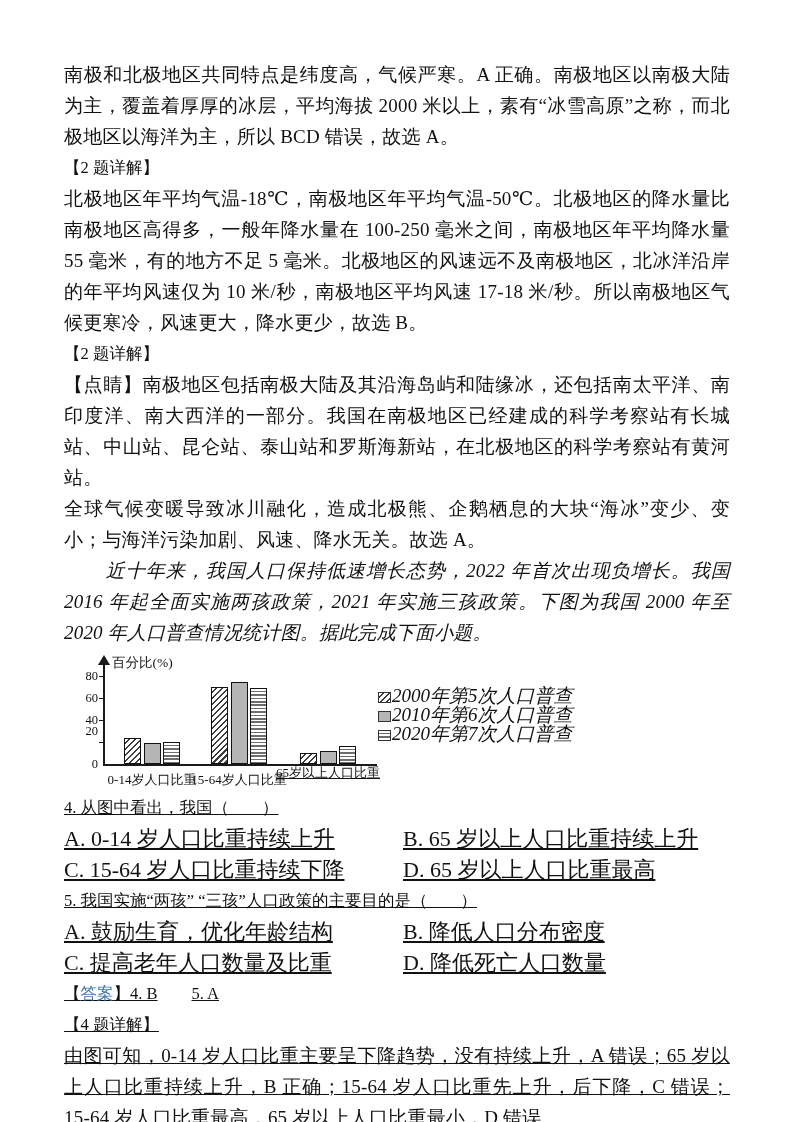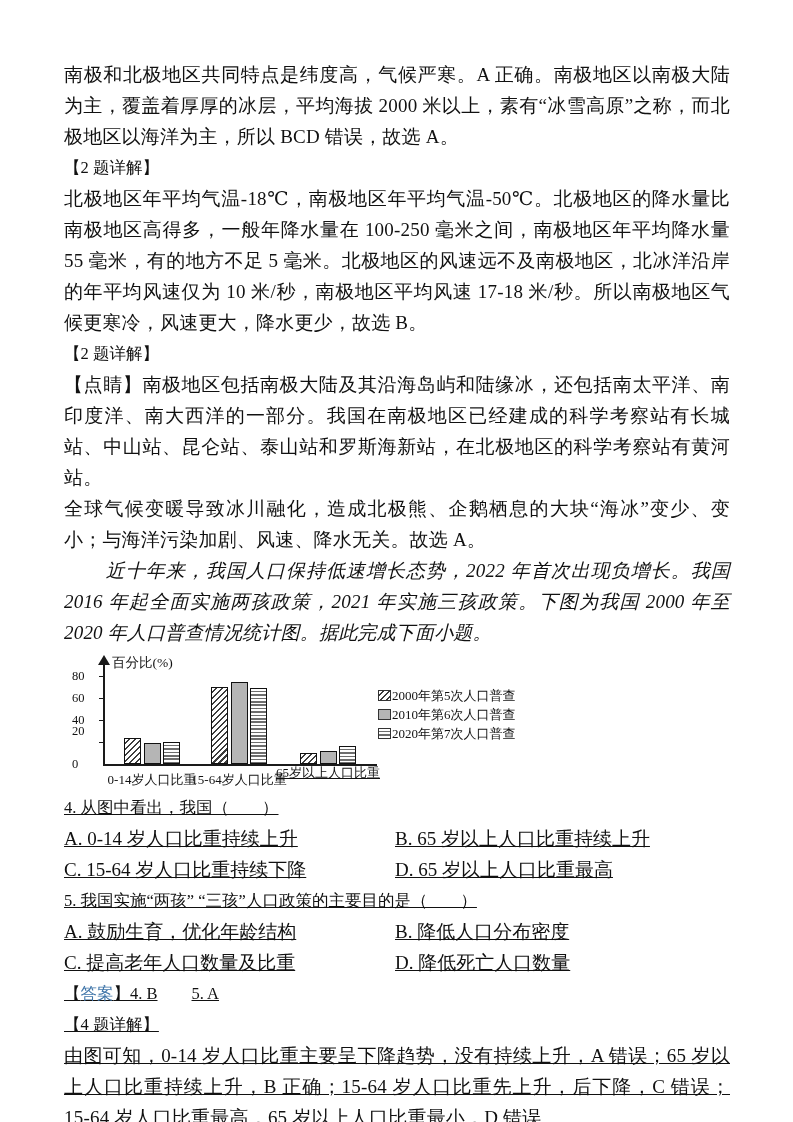--- a/index.html
+++ b/index.html
@@ -18,35 +18,35 @@
   
   .chart-wrap { position:relative; height:134px; margin-top:10px; }
   .y-axis { position:absolute; left:39px; top:6px; width:2px; height:101px; background:#1a1a1a; }
   .y-arrow {
     position:absolute; left:34px; top:-3px; width:0; height:0;
     border-left:6px solid transparent; border-right:6px solid transparent;
     border-bottom:10px solid #1a1a1a;
   }
   .x-axis { position:absolute; left:39px; top:106px; width:274px; height:2px; background:#1a1a1a; }
   .ylabel { position:absolute; left:48px; top:-4px; font-size:13.5px; }
-  .tick-label { position:absolute; width:26px; text-align:left; font-size:12.5px; line-height:14px; }
+  .tick-label { position:absolute; width:26px; text-align:right; font-size:12.5px; line-height:14px; }
   .tick-mark { position:absolute; width:4px; height:1px; background:#1a1a1a; }
   .bar { position:absolute; box-sizing:border-box; border:1px solid #111; background:#fff; }
   .pat-diag  { background:repeating-linear-gradient(135deg,#ffffff 0 2.6px,var(--hatch) 2.6px 4.2px); }
   .pat-solid { background:var(--bar-gray); }
   .pat-hstripe { background:repeating-linear-gradient(to bottom,#ffffff 0 1.8px,var(--stripe) 1.8px 3.4px); }
   .cat-label { position:absolute; width:130px; text-align:center; font-size:13px; white-space:nowrap; }
   .legend { position:absolute; left:314px; top:28px; }
-  .legend-row { height:19px; line-height:19px; font-size:13px; white-space:nowrap; }
+  .legend-row { height:19px; line-height:19px; font-size:19px; white-space:nowrap;font-style:italic; }
   .swatch { display:inline-block; width:13px; height:11px; border:1px solid #333; box-sizing:border-box;
             margin-right:1px; vertical-align:-1px; }
   
   .q-section { margin-top:0;text-decoration:underline; }
   .q-line { font-size:16.5px; line-height:31px; }
-  .opt-row { display:flex; font-size:19px; line-height:31px; }
+  .opt-row { display:flex; font-size:22px; line-height:31px;gap:8px; }
   .opt-left { width:331px; }
   .opt-right { flex:1; }
   .blue { color:var(--accent); }
   .ans-gap { margin-left:34px; }
 </style>
 </head>
 <body>
 
 <div class="page">
 

